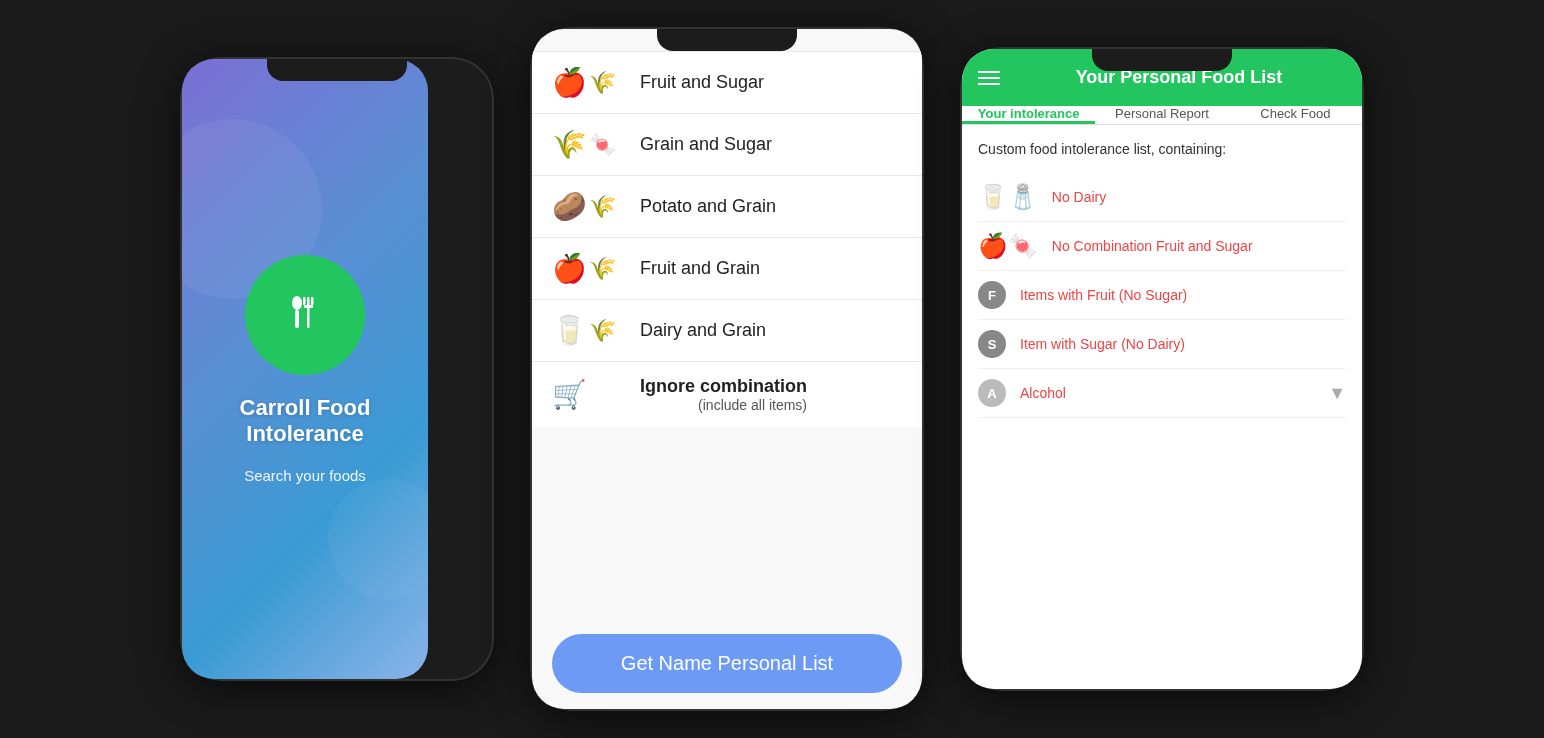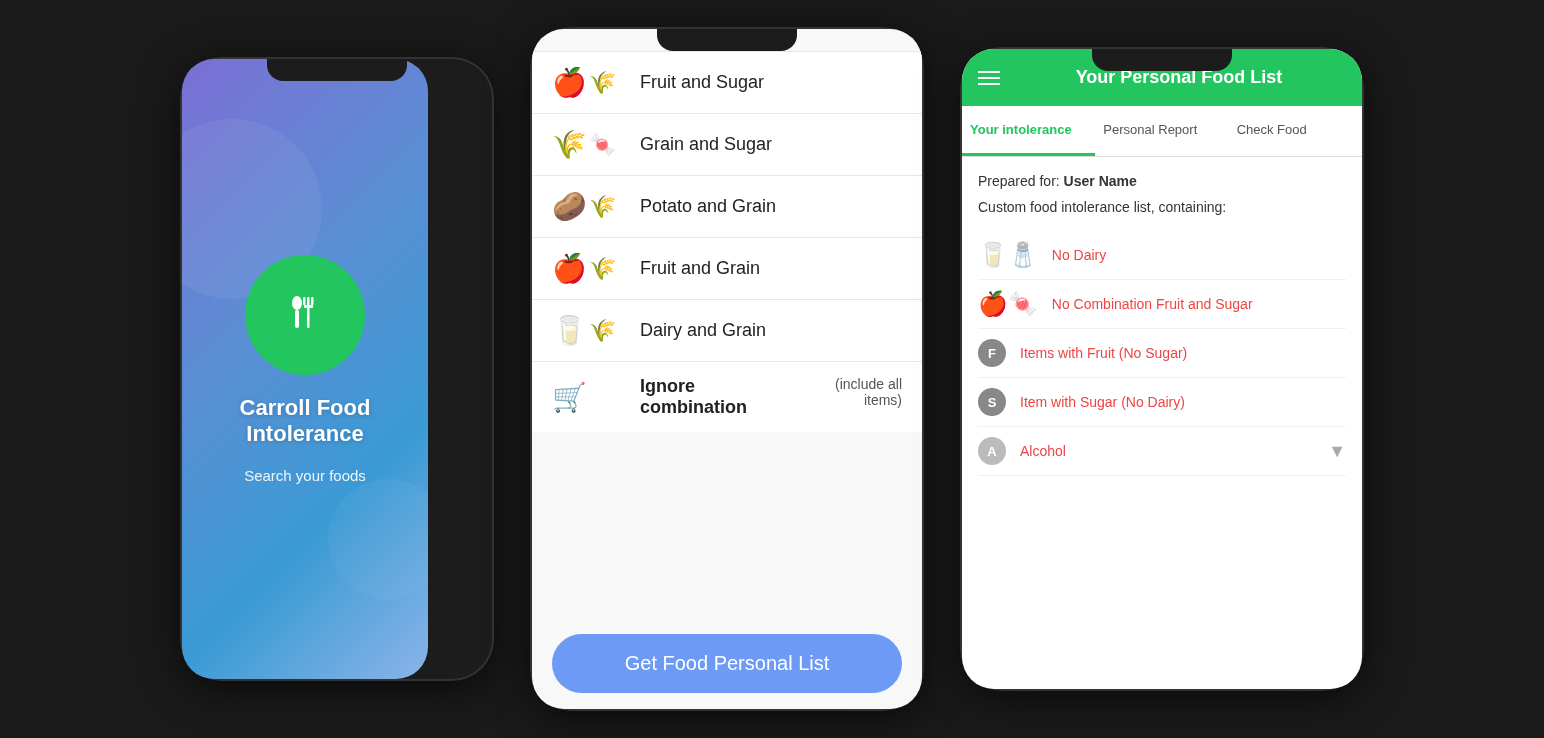--- a/index.html
+++ b/index.html
@@ -162,21 +162,21 @@
     }
     .ignore-item {
       display: flex;
       align-items: center;
       padding: 14px 20px;
       gap: 16px;
       background: white;
     }
     .ignore-text {
       display: flex;
-      flex-direction: row;
+      flex-direction: column;
     }
     .ignore-label {
       font-size: 18px;
       color: #222;
       font-weight: 700;
     }
     .ignore-sub {
       font-size: 14px;
       color: #555;
       text-align: right;
@@ -233,21 +233,22 @@
       font-weight: 600;
       flex: 1;
       text-align: center;
     }
     .tabs-row {
       display: flex;
       border-bottom: 1px solid #ddd;
     }
     .tab {
       flex: 1;
-      padding: 16px 8px;
+      padding: 0 8px;
+      text-align: center;
       font-size: 13px;
       cursor: pointer;
       border-bottom: 3px solid transparent;
       color: #555;
     }
     .tab.active {
       color: #22c55e;
       border-bottom-color: #22c55e;
       font-weight: 600;
     }
@@ -378,21 +379,21 @@
           <div class="food-icon-group">
             <span class="food-emoji">🛒</span>
           </div>
           <div class="ignore-text">
             <span class="ignore-label">Ignore combination</span>
             <span class="ignore-sub">(include all items)</span>
           </div>
         </div>
       </div>
 
-      <button class="get-food-btn">Get Food Personal List</button>
+      <button class="get-food-btn">Get Name Personal List</button>
     </div>
   </div>
 </div>
 
 <div class="phone phone-3">
   <div class="notch"></div>
   <div class="phone-inner">
     <div class="personal-screen">
 
       <div class="personal-header">
@@ -404,24 +405,20 @@
         <span class="personal-header-title">Your Personal Food List</span>
       </div>
 
       <div class="tabs-row">
         <div class="tab active">Your intolerance</div>
         <div class="tab">Personal Report</div>
         <div class="tab">Check Food</div>
       </div>
 
       <div class="personal-content">
-        <div class="prepared-for">
-          <span>Prepared for: </span>
-          <strong>User Name</strong>
-        </div>
         <div class="custom-list-title">Custom food intolerance list, containing:</div>
 
         <div class="intolerance-item">
           <div class="intolerance-icon">🥛🧂</div>
           <span class="intolerance-label">No Dairy</span>
         </div>
 
         <div class="intolerance-item">
           <div class="intolerance-icon">🍎🍬</div>
           <span class="intolerance-label">No Combination Fruit and Sugar</span>

